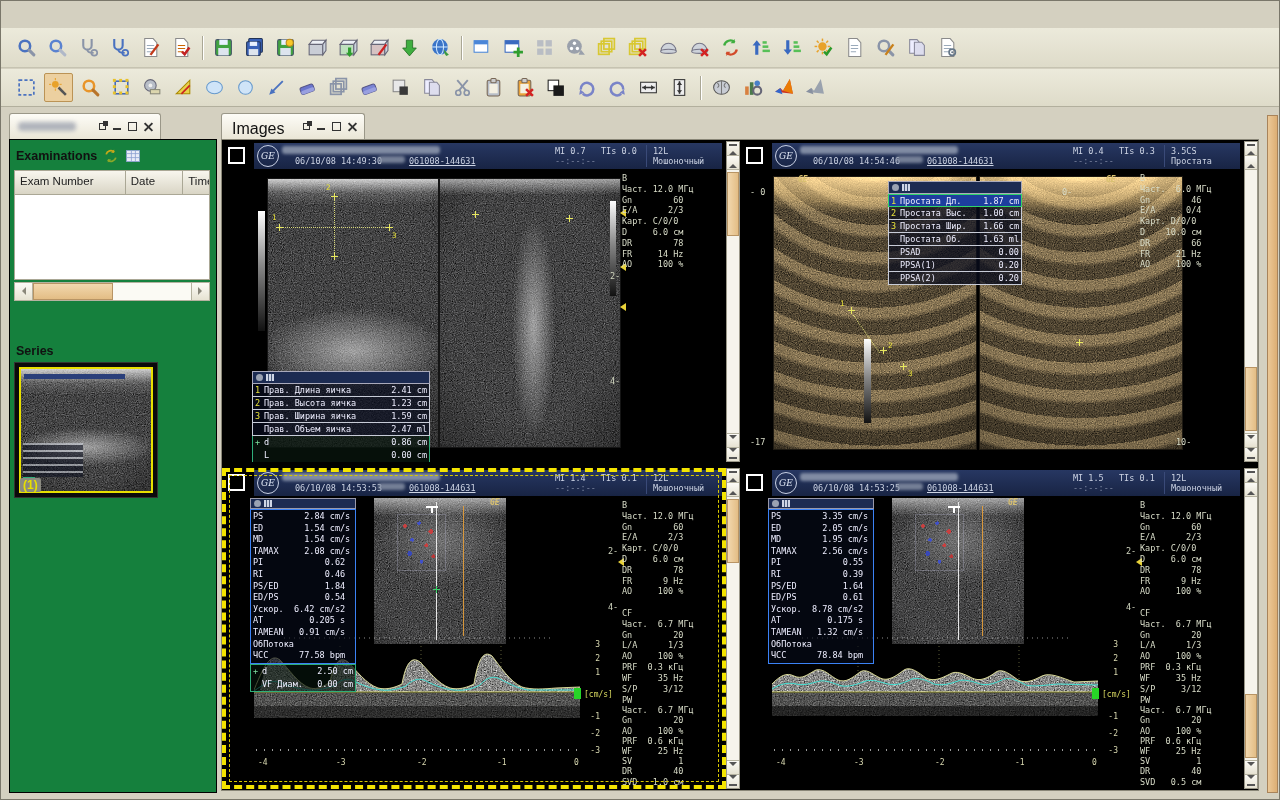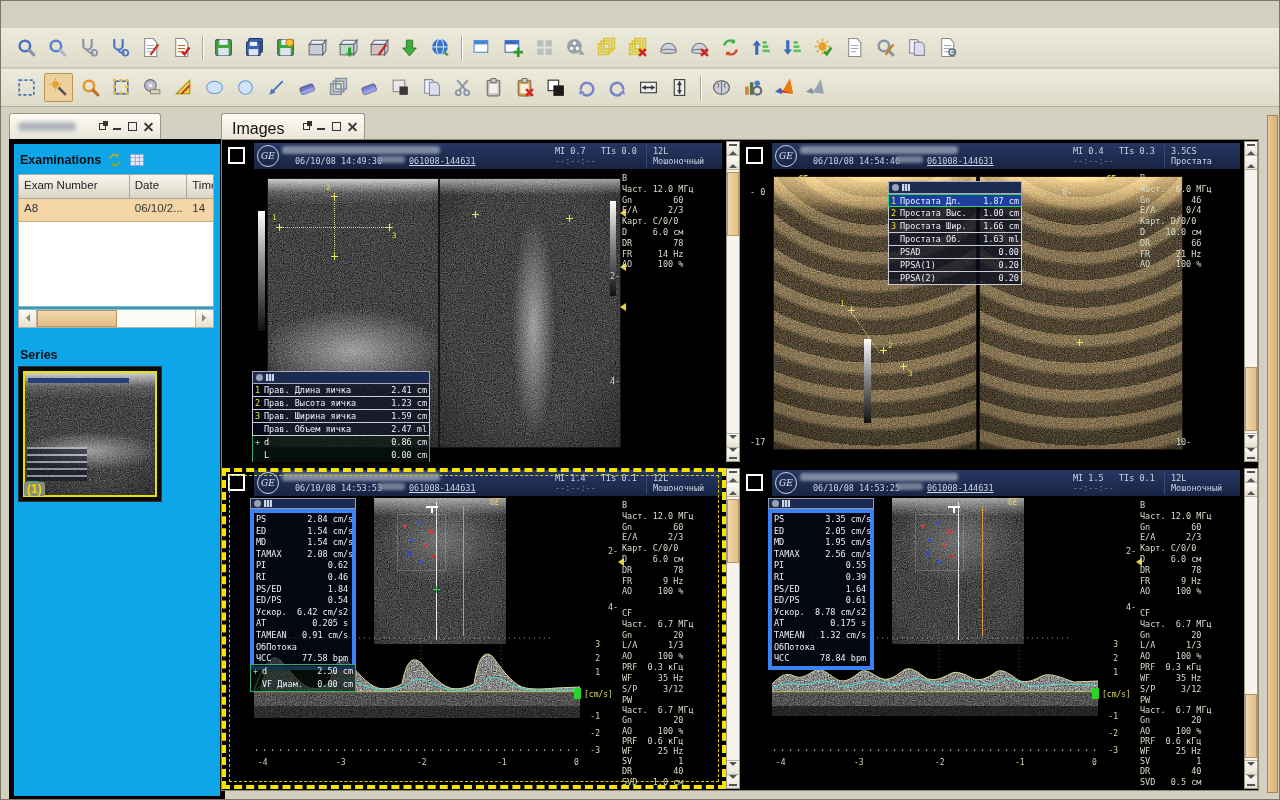--- a/index.html
+++ b/index.html
@@ -30,21 +30,21 @@
   .ltab{position:absolute;left:0;top:0;width:150px;height:26px;background:linear-gradient(#fdfcf7,#e9e5d5);border:1px solid #9a9788;border-bottom:none;border-radius:3px 3px 0 0;}
   .tblur{position:absolute;left:8px;top:8px;width:58px;height:9px;background:#9aa0ae;border-radius:4px;filter:blur(2px);opacity:.75;}
   .wc{position:absolute;top:7px;width:11px;height:11px;}
   .wc.f{right:52px}.wc.m{right:37px}.wc.x2{right:22px}.wc.c{right:6px}
   .wc.f::before{content:"";position:absolute;inset:2px;border:1px solid #333;}
   .wc.f::after{content:"";position:absolute;right:0;top:0;width:5px;height:5px;background:#333;}
   .wc.m::before{content:"";position:absolute;left:1px;bottom:2px;width:8px;height:2px;background:#333;}
   .wc.x2::before{content:"";position:absolute;inset:1px;border:1.5px solid #333;}
   .wc.c::before,.wc.c::after{content:"";position:absolute;left:0;top:4.5px;width:11px;height:2px;background:#333;}
   .wc.c::before{transform:rotate(45deg);}.wc.c::after{transform:rotate(-45deg);}
-  .lpanel{position:absolute;left:0;top:26px;width:206px;height:652px;background:#0ea5e9;border:5px solid #000000;}
+  .lpanel{position:absolute;left:0;top:26px;width:206px;height:652px;background:#15803d;border:1px solid #000000;}
   .lhead{position:absolute;left:6px;top:8px;font-size:12.5px;font-weight:bold;color:#111;display:flex;align-items:center;gap:6px;}
   .lhead svg{width:16px;height:16px;}
   .etable{position:absolute;left:4px;top:30px;width:196px;}
   .ehead{display:flex;height:23px;background:linear-gradient(#f8f6ee,#d9d5c5);border:1px solid #aaa795;}
   .ehead span{font-size:11.5px;color:#222;padding:4px 0 3px 5px;border-right:1px solid #aaa795;overflow:hidden;white-space:nowrap;box-sizing:border-box;}
   .ec1{width:112px}.ec2{width:58px}.ec3{width:26px;border-right:none!important}
   .erow{display:flex;height:22px;background:#f4d6a6;border:1px solid #c8aa78;border-top:none;}
   .erow span{font-size:11.5px;color:#333;padding:3px 0 0 5px;overflow:hidden;white-space:nowrap;box-sizing:border-box;}
   .elist{height:84px;background:#fff;border:1px solid #aaa795;border-top:none;}
   .hsb{display:flex;height:17px;margin-top:2px;border:1px solid #b5b2a0;background:#fbfaf4;align-items:stretch;}
@@ -131,21 +131,21 @@
   .mtr{display:flex;height:13px;line-height:12px;background:rgba(8,12,30,.72);border:1px solid #c8ccd8;border-top:none;padding:0 2px;box-sizing:border-box;}
   .mtr.sel{background:#1d3e9e;border:1px solid #2fd46a;}
   .mtn{width:9px;color:#e8e23a;}
   .mtl{flex:1;color:#eef;}
   .mtv{color:#eef;}
   .mtx{border:1px solid #2fae7a;border-top:none;}
   .mtx .mtr{border:none;background:rgba(8,22,14,.72);}
   .mtx .mtn{color:#7fe0a0;}
   
   .dlh{position:absolute;left:28px;top:0;width:106px;height:11px;background:#1c2b52;border:1px solid #99a;display:flex;align-items:center;gap:3px;padding:0 3px;box-sizing:border-box;z-index:8;}
-  .dlist{position:absolute;left:28px;top:11px;width:106px;border:4px solid #3b82f6;background:rgba(6,10,24,.66);white-space:pre;font-size:8.5px;line-height:11.6px;padding:1px 2px;color:#eef;box-sizing:border-box;z-index:8;}
+  .dlist{position:absolute;left:28px;top:11px;width:106px;border:1px solid #3b82f6;background:rgba(6,10,24,.66);white-space:pre;font-size:8.5px;line-height:11.6px;padding:1px 2px;color:#eef;box-sizing:border-box;z-index:8;}
   .dx{position:absolute;left:28px;width:106px;border:1px solid #2fae7a;font-size:8.5px;box-sizing:border-box;z-index:8;}
   .dx .mtr{border:none;background:rgba(6,18,12,.7);}
   
   .thumb{position:absolute;left:152px;top:0;width:132px;height:146px;background:#060606;overflow:hidden;}
   .cbox{position:absolute;left:23px;top:16px;width:47px;height:55px;border:1px solid rgba(190,190,215,.3);background:
     radial-gradient(3px 3px at 15% 20%,#c84040 60%,transparent 61%),radial-gradient(3px 3px at 45% 15%,#4050c8 60%,transparent 61%),
     radial-gradient(4px 4px at 70% 30%,#c84040 60%,transparent 61%),radial-gradient(3px 3px at 30% 45%,#4050c8 60%,transparent 61%),
     radial-gradient(3px 3px at 60% 55%,#c84040 60%,transparent 61%),radial-gradient(4px 4px at 25% 70%,#3848b8 60%,transparent 61%),
     radial-gradient(3px 3px at 75% 75%,#b83838 60%,transparent 61%),radial-gradient(3px 3px at 50% 85%,#4050c8 60%,transparent 61%);}
   .vlw{position:absolute;width:1px;background:#e8e8e8;}
@@ -628,25 +628,20 @@
         <svg viewBox="0 0 20 20">
             <rect x="2" y="3" width="16" height="14" fill="#e8ecf8" stroke="#8aa0d0"></rect>
             <path d="M2 7h16M2 12h16M8 3v14M13 3v14" stroke="#8aa0d0"></path>
           </svg>
       </div>
       <div class="etable">
         <div class="ehead">
           <span class="ec1">Exam Number</span>
           <span class="ec2">Date</span>
           <span class="ec3">Time</span>
-        </div>
-        <div class="erow">
-          <span class="ec1">A8</span>
-          <span class="ec2">06/10/2...</span>
-          <span class="ec3">14</span>
         </div>
         <div class="elist"></div>
         <div class="hsb">
           <span class="hbtn l"></span>
           <span class="hthumb"></span>
           <span class="hfill"></span>
           <span class="hbtn r"></span>
         </div>
       </div>
       <div class="sert">Series</div>

